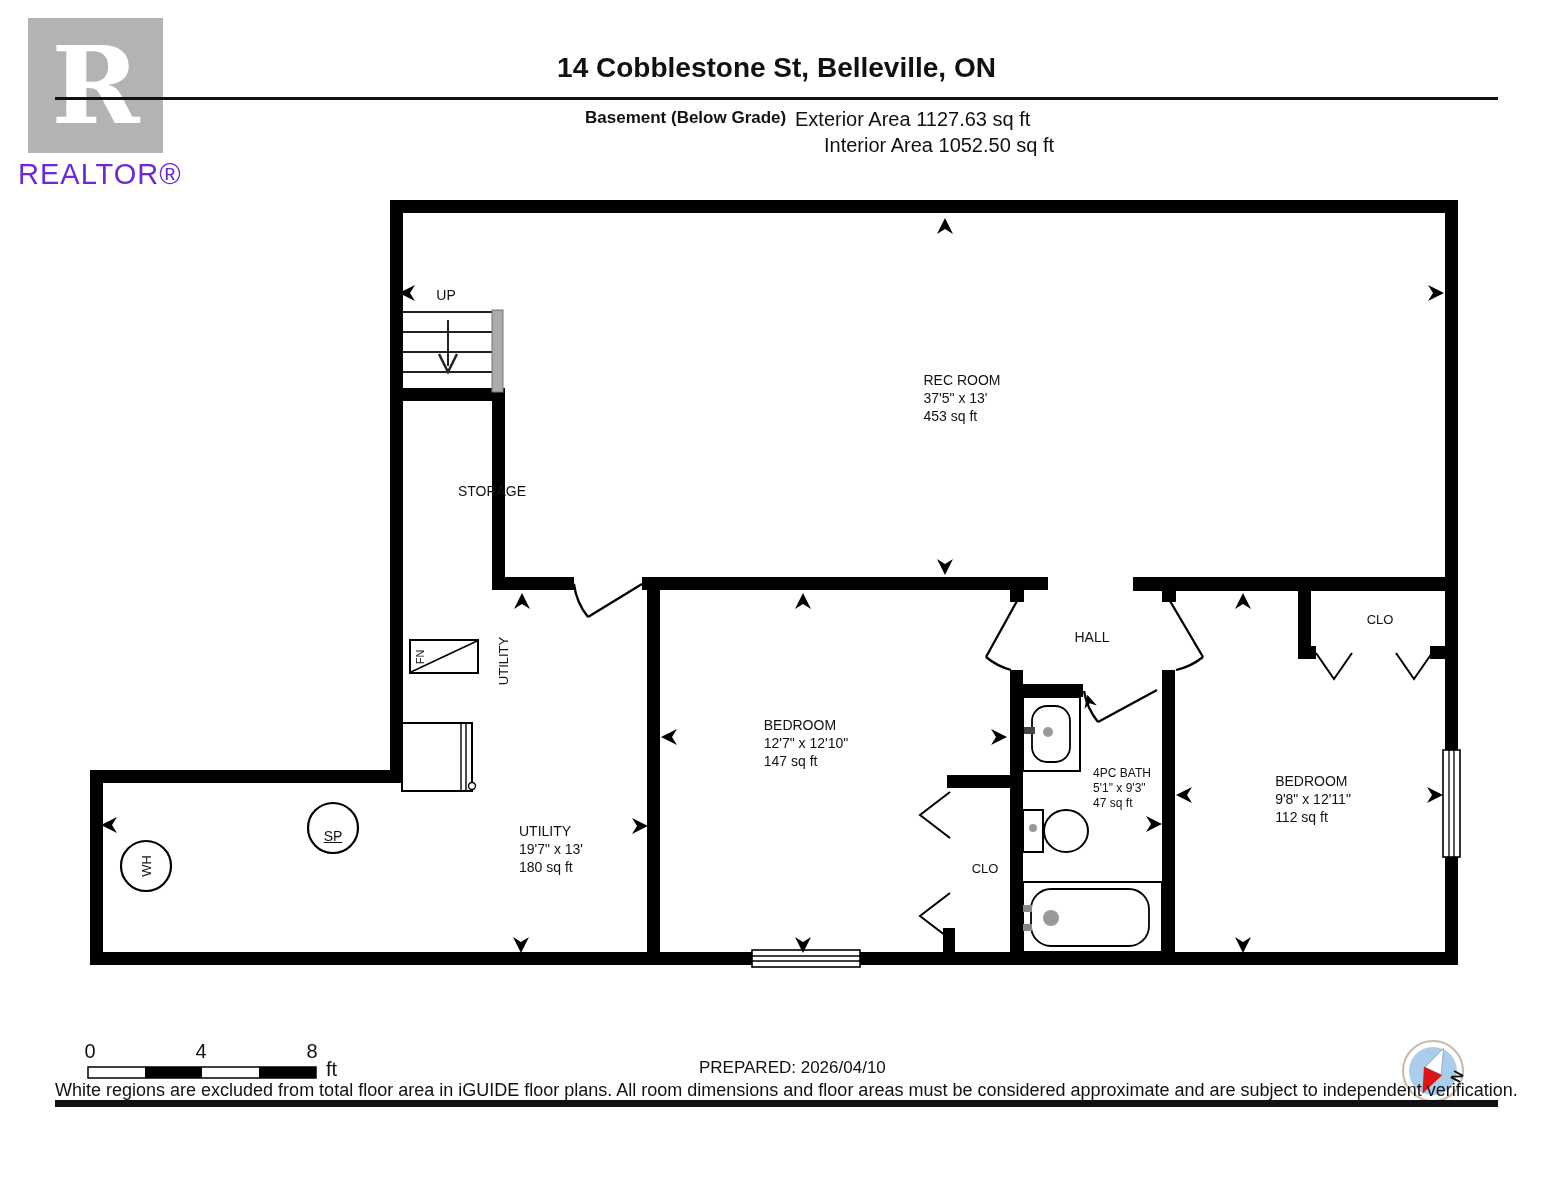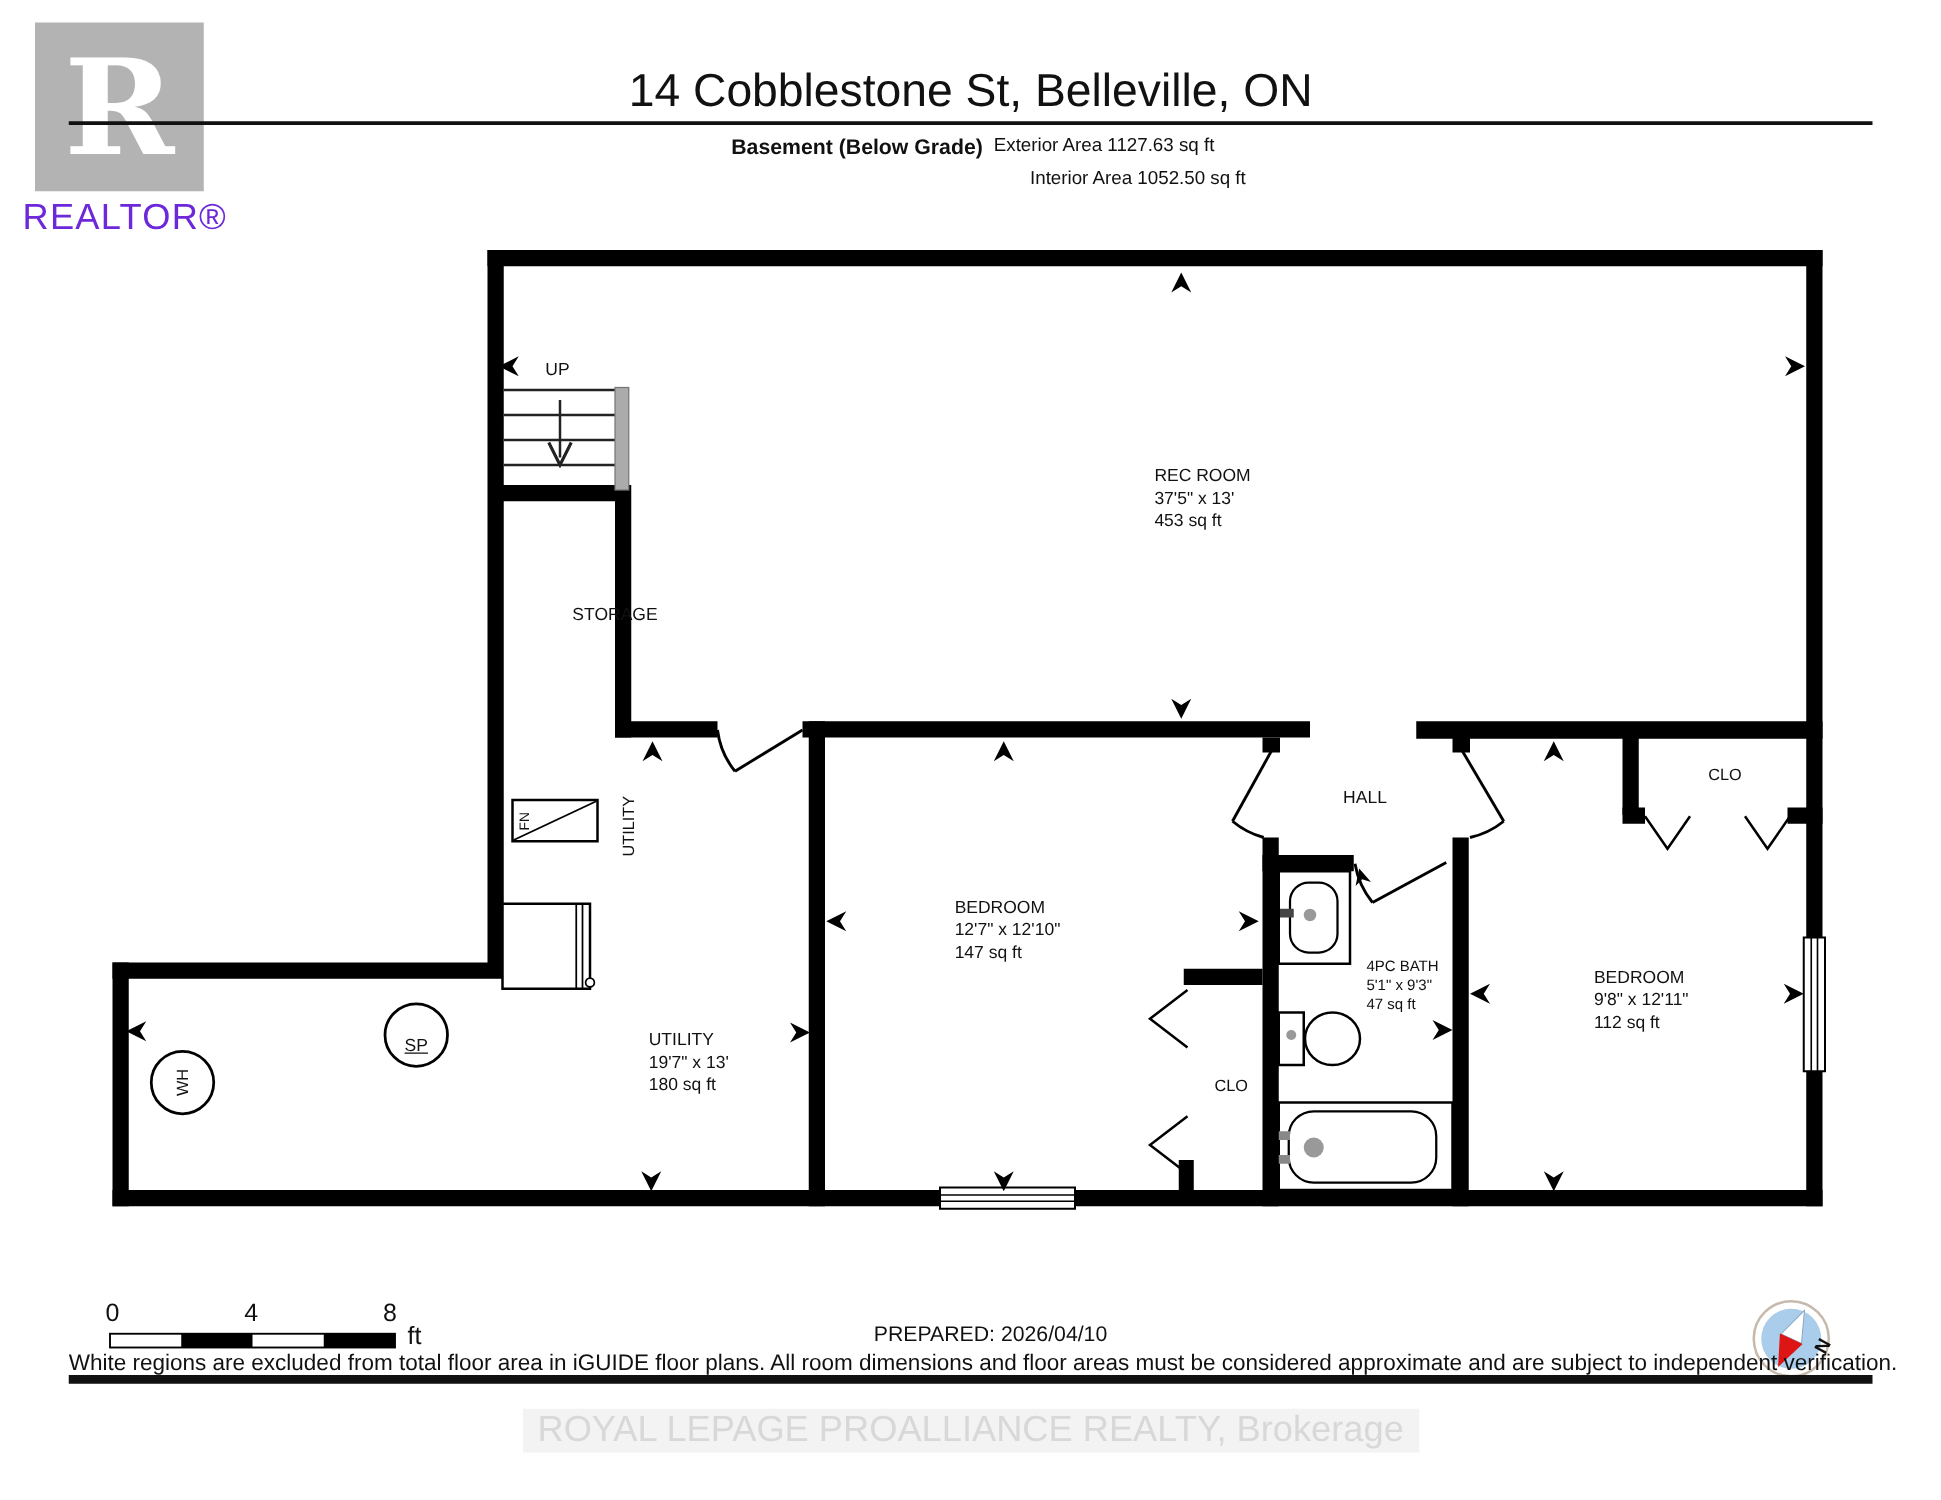--- a/index.html
+++ b/index.html
@@ -4,31 +4,31 @@
 <style>
   html,body{margin:0;padding:0;background:#ffffff;}
   #canvas{position:relative;width:1553px;height:1200px;background:#ffffff;overflow:hidden;
           font-family:"Liberation Sans",sans-serif;color:#111;}
   #plan-svg{position:absolute;left:0;top:0;}
   .lbl{position:absolute;transform:translateX(-50%);text-align:left;font-size:14px;
        line-height:1.3;white-space:nowrap;color:#111;}
   .lbl.small{font-size:12px;line-height:1.25;}
   .vlabel{position:absolute;transform:translate(-50%,-50%) rotate(-90deg);font-size:13px;
           white-space:nowrap;color:#111;}
-  .title{position:absolute;left:50%;transform:translateX(-50%);top:52px;font-size:37px;
-         font-weight:normal;white-space:nowrap;}
+  .title{position:absolute;left:50%;transform:translateX(-50%);top:52px;font-size:28px;
+         font-weight:bold;white-space:nowrap;}
   .hline{position:absolute;background:#111;}
   .logo-box{position:absolute;left:28px;top:18px;width:135px;height:135px;background:#b3b3b3;
             display:flex;align-items:center;justify-content:center;}
   .logo-r{font-family:"DejaVu Serif",serif;font-weight:bold;font-size:106px;color:#ffffff;
           line-height:1;}
   .logo-word{position:absolute;left:18px;top:158px;font-size:29px;color:#6d28d9;
              letter-spacing:1px;}
   .floor-lbl{position:absolute;left:585px;top:108px;font-size:17px;font-weight:bold;}
-  .area-lbl{position:absolute;font-size:15px;text-align:right;}
+  .area-lbl{position:absolute;font-size:20px;text-align:right;}
   .scale-num{position:absolute;transform:translateX(-50%);font-size:20px;}
   .ft-lbl{position:absolute;font-size:20px;}
   .prepared{position:absolute;left:699px;top:1058px;font-size:17px;}
   .disclaimer{position:absolute;left:55px;top:1080px;font-size:18px;color:#111;}
   .watermark{position:absolute;left:50%;transform:translateX(-50%);top:1127px;font-size:29px;
              color:#d8d8d8;background:#f3f3f3;padding:1px 12px;white-space:nowrap;}
   .north-lbl{position:absolute;left:1452px;top:1068px;font-size:15px;font-weight:bold;
              transform:rotate(118deg);}
 </style>
 </head>
@@ -233,15 +233,14 @@
   <div class="lbl" style="left:333px;top:827px;text-decoration:underline;">SP</div>
 
   <div class="scale-num" style="left:90px;top:1040px;">0</div>
   <div class="scale-num" style="left:201px;top:1040px;">4</div>
   <div class="scale-num" style="left:312px;top:1040px;">8</div>
   <div class="ft-lbl" style="left:326px;top:1058px;">ft</div>
 
   <div class="prepared">PREPARED: 2026/04/10</div>
   <div class="north-lbl">N</div>
   <div class="disclaimer">White regions are excluded from total floor area in iGUIDE floor plans. All room dimensions and floor areas must be considered approximate and are subject to independent verification.</div>
-  <div class="watermark">ROYAL LEPAGE PROALLIANCE REALTY, Brokerage</div>
 
 </div>
 
 </body></html>

